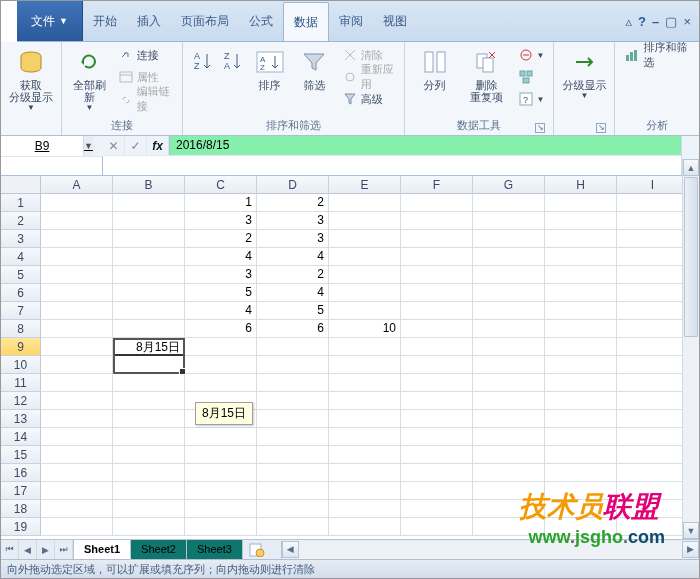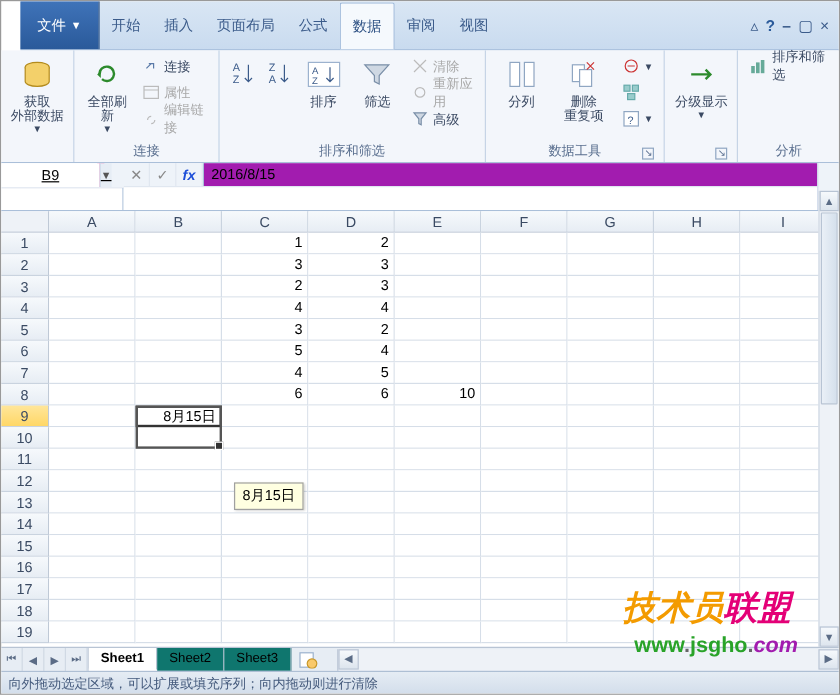--- a/index.html
+++ b/index.html
@@ -34,22 +34,22 @@
 
 
 .fbar { display: flex; border-bottom: 1px solid #aabfd9; background: #eef3f9; height: 40px; }
 .namebox { width: 86px; border-right: 6px solid #ec4899; display: flex; text-decoration: underline; }
 .namebox input { border: none; background: #fff; width: 82px; font-size: 12px; padding: 1px 4px; text-align: center; height: 20px; margin: 0; }
 .namebox .dd { width: 18px; background: #e6edf5; border-left: 1px solid #cfdaea; display: flex; align-items: center; justify-content: center; font-size: 9px; color: #555; height: 20px; }
 .fx-side { display: flex; flex-direction: column; flex: 1; }
 .fx-row { display: flex; height: 20px; }
 .fx-btns { display: flex; border-right: 1px solid #aabfd9; }
 .fx-btn { width: 22px; display: flex; align-items: center; justify-content: center; font-size: 12px; color: #888; border-right: 1px solid #e0e7f0; }
-.fx-btn.fx { font-style: italic; font-weight: bold; color: #1d4ed8; }
-.fx-input { flex: 1; background: #a21caf; font-size: 12px; padding: 2px 6px; }
+.fx-btn.fx { font-style: italic; font-weight: bold; color: #0f172a; }
+.fx-input { flex: 1; background: #86efac; font-size: 12px; padding: 2px 6px; }
 .fx-under { height: 20px; background: #fff; border-top: 1px solid #e0e7f0; }
 .fx-exp { width: 18px; border-left: 1px solid #cfdaea; display: flex; align-items: flex-end; justify-content: center; font-size: 10px; color: #888; }
 
 
 .grid-wrap { position: relative; }
 .corner { position: absolute; left: 0; top: 0; width: 40px; height: 18px; background: #eef2f7; border-right: 1px solid #bfc9d6; border-bottom: 1px solid #bfc9d6; }
 .colhdrs { position: absolute; left: 40px; top: 0; display: flex; height: 18px; }
 .ch { width: 72px; background: linear-gradient(#f6f9fc,#e7edf4); border-right: 1px solid #c9d3df; border-bottom: 1px solid #bfc9d6; text-align: center; font-size: 12px; color: #3a4a63; line-height: 18px; }
 .rowhdrs { position: absolute; left: 0; top: 18px; }
 .rh { width: 40px; height: 18px; background: linear-gradient(#f6f9fc,#e7edf4); border-bottom: 1px solid #c9d3df; border-right: 1px solid #bfc9d6; text-align: center; font-size: 12px; color: #3a4a63; line-height: 18px; }
@@ -77,21 +77,21 @@
 
 
 .vscroll { position: absolute; right: 0; top: 158px; bottom: 39px; width: 17px; background: #eef2f7; border-left: 1px solid #cfd8e3; }
 .vs-ar { height: 17px; background: linear-gradient(#f6f9fc,#dde5ee); border: 1px solid #b8c4d4; display: flex; align-items: center; justify-content: center; font-size: 9px; color: #5b6c86; }
 .vs-thumb { position: absolute; top: 18px; left: 1px; right: 1px; height: 160px; background: linear-gradient(90deg,#eaf0f7,#d5e0ec); border: 1px solid #b8c4d4; border-radius: 1px; }
 
 
 .wm1 { position: absolute; right: 40px; bottom: 52px; font-size: 28px; font-weight: bold; font-style: italic; pointer-events: none; }
 .wm1 .a { color: #f39b00; } .wm1 .b { color: #e40077; font-style: italic; }
 .wm2 { position: absolute; right: 34px; bottom: 30px; font-size: 18px; font-weight: bold; pointer-events: none; }
-.wm2 .w { color: #29a329; } .wm2 .d { color: #666; } .wm2 .c { color: #a21caf; font-style: italic; }
+.wm2 .w { color: #29a329; } .wm2 .d { color: #666; } .wm2 .c { color: #0c4a6e; }
 </style>
 </head>
 <body>
 
 <div class="tabs">
   <div class="tab-file">
       <span>文件</span>
       <span class="drop">▼</span>
     </div>
   <div class="tab">开始</div>
@@ -114,21 +114,21 @@
   <div class="group">
     <div class="group-body">
       <div class="big-btn">
         <div class="icn">
             <svg width="28" height="28">
               <ellipse cx="14" cy="8" rx="10" ry="4" fill="#f3d06a" stroke="#b38b1d"></ellipse>
               <path d="M4 8v12c0 2 4 4 10 4s10-2 10-4V8" fill="#f3d06a" stroke="#b38b1d"></path>
             </svg>
           </div>
         <div class="lbl" style="white-space:pre">获取
-外部数据</div>
+分级显示</div>
         <div class="dn">▼</div>
       </div>
     </div>
     <div class="group-label">&nbsp;</div>
   </div>
 
   <div class="group">
     <div class="group-body">
       <div class="big-btn">
         <div class="icn">

